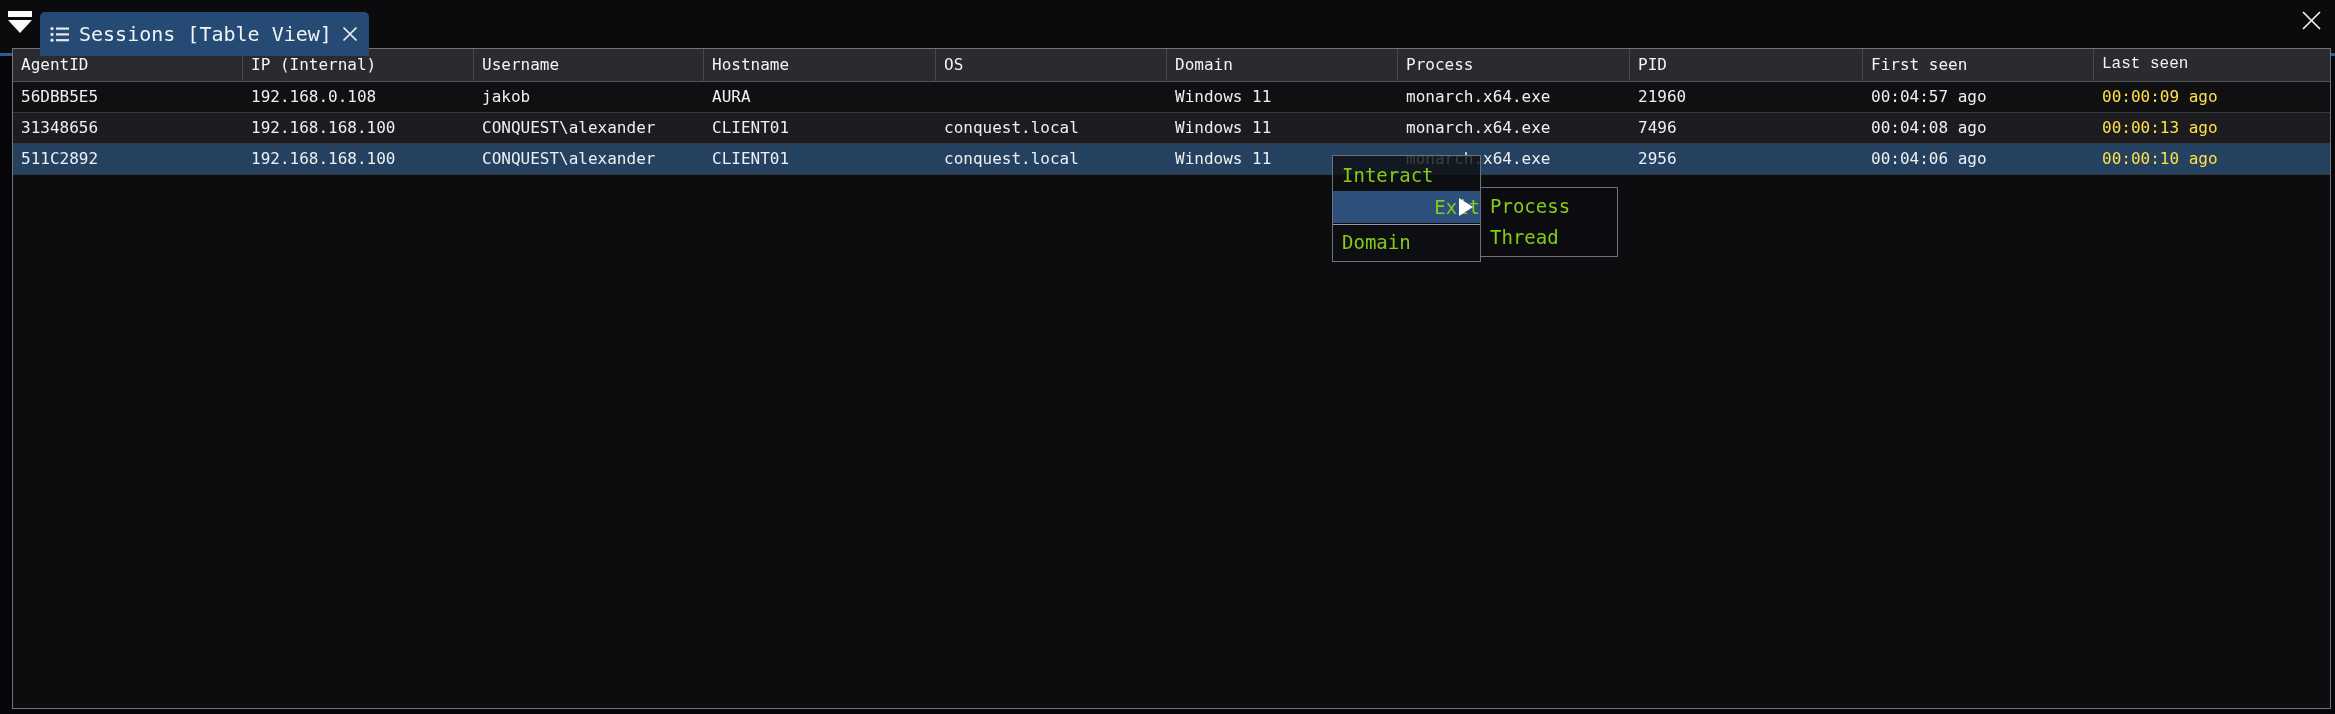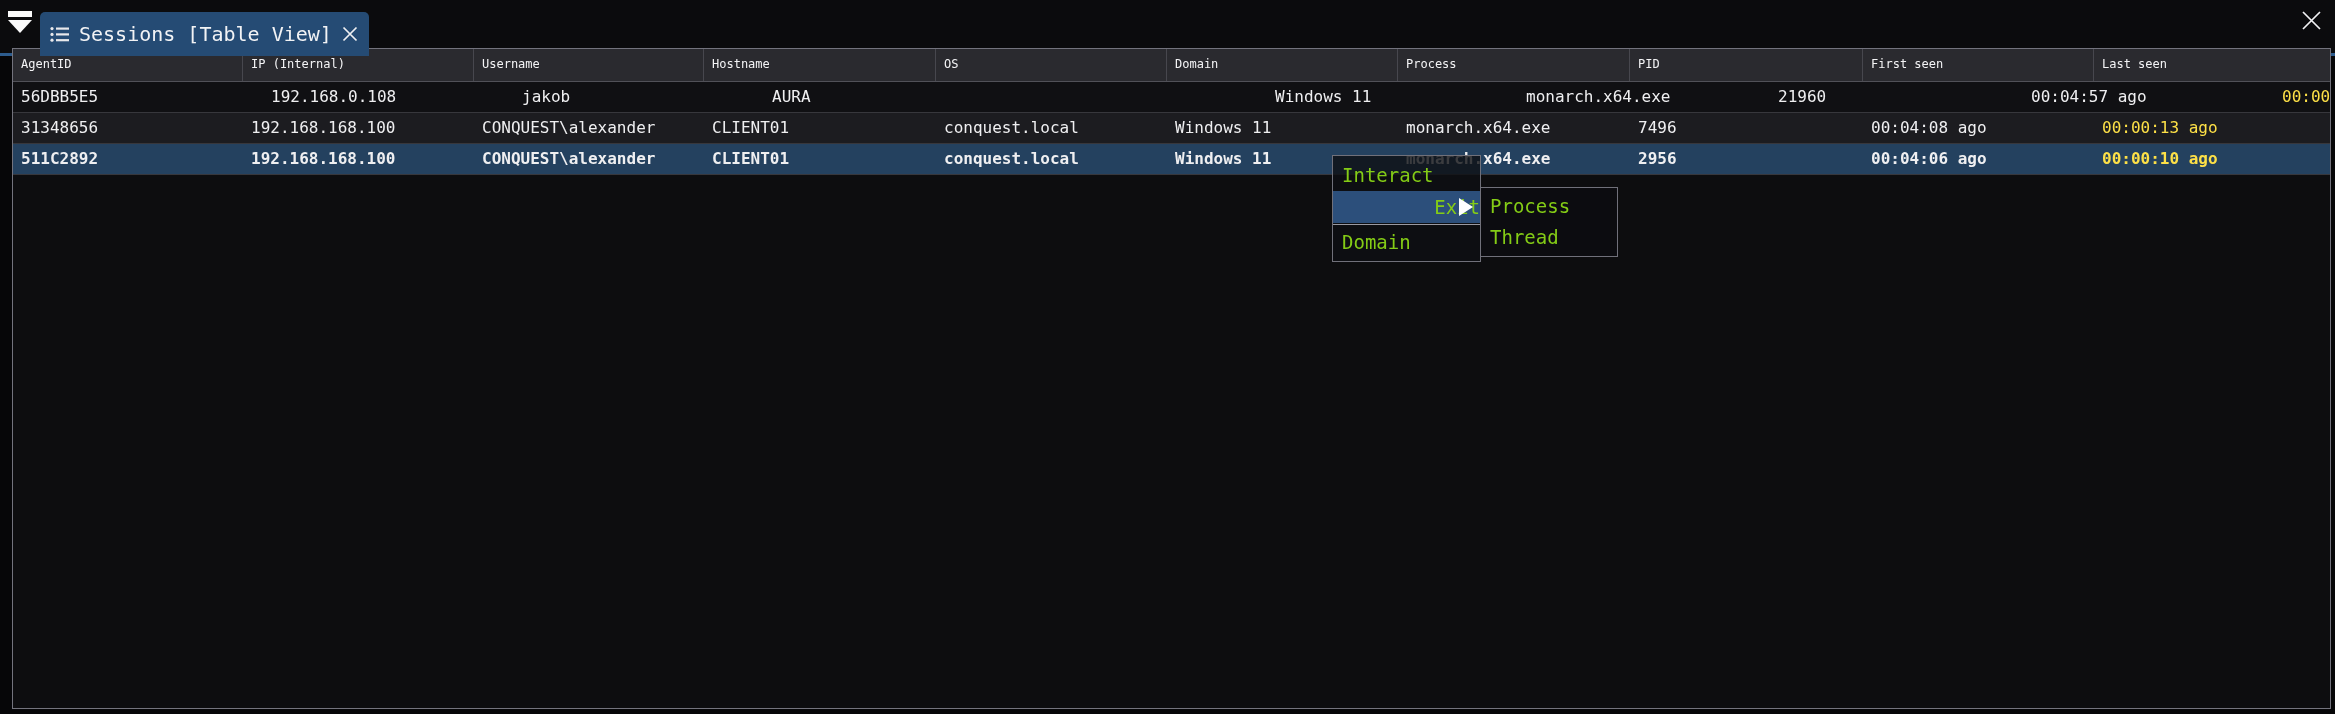--- a/index.html
+++ b/index.html
@@ -27,27 +27,27 @@
 
   
   .panel {
     position:absolute; left:12px; top:48px; width:2319px; height:661px;
     border:1px solid #73737d; background:#0d0d0f; box-sizing:border-box;
   }
   .grid-row { display:grid; grid-template-columns:230px 231px 230px 232px 231px 231px 232px 233px 231px minmax(0,1fr); }
   .theader { background:#2a2a2f; border-bottom:1px solid #515158; height:32px; }
   .hcell {
     line-height:31px; height:32px; box-sizing:border-box; padding-left:8px;
-    border-right:1px solid #47474e; color:#f4f4f6; font-size:12px; white-space:nowrap; overflow:hidden;
+    border-right:1px solid #47474e; color:#f4f4f6; font-size:16px; white-space:nowrap; overflow:hidden;
   }
-  .hcell:last-child { border-right:none; }
+  .hcell:last-child { border-right:none;font-family:Liberation Mono, monospace; }
   .row { height:31px; box-sizing:border-box; border-bottom:1px solid #37373c; }
-  .row.odd  { background:#101013;gap:20px; }
+  .row.odd  { background:#101013; }
   .row.even { background:#1c1c20; }
-  .row.selected { background:#24415f;font-weight:bold; }
+  .row.selected { background:#24415f; }
   .cell { line-height:30px; padding-left:8px; font-size:16px; white-space:nowrap; overflow:hidden; color:#efeff1; }
   .cell.dim { color:#fde047; }
 
   
   .context-menu {
     position:absolute; left:1332px; top:155px; width:149px; z-index:6;
     background:rgba(14,15,19,0.80); border:1px solid #70707a; box-sizing:border-box; padding:3px 0;
   }
   .menu-item {
     position:relative; height:32px; line-height:32px; padding-left:9px;

